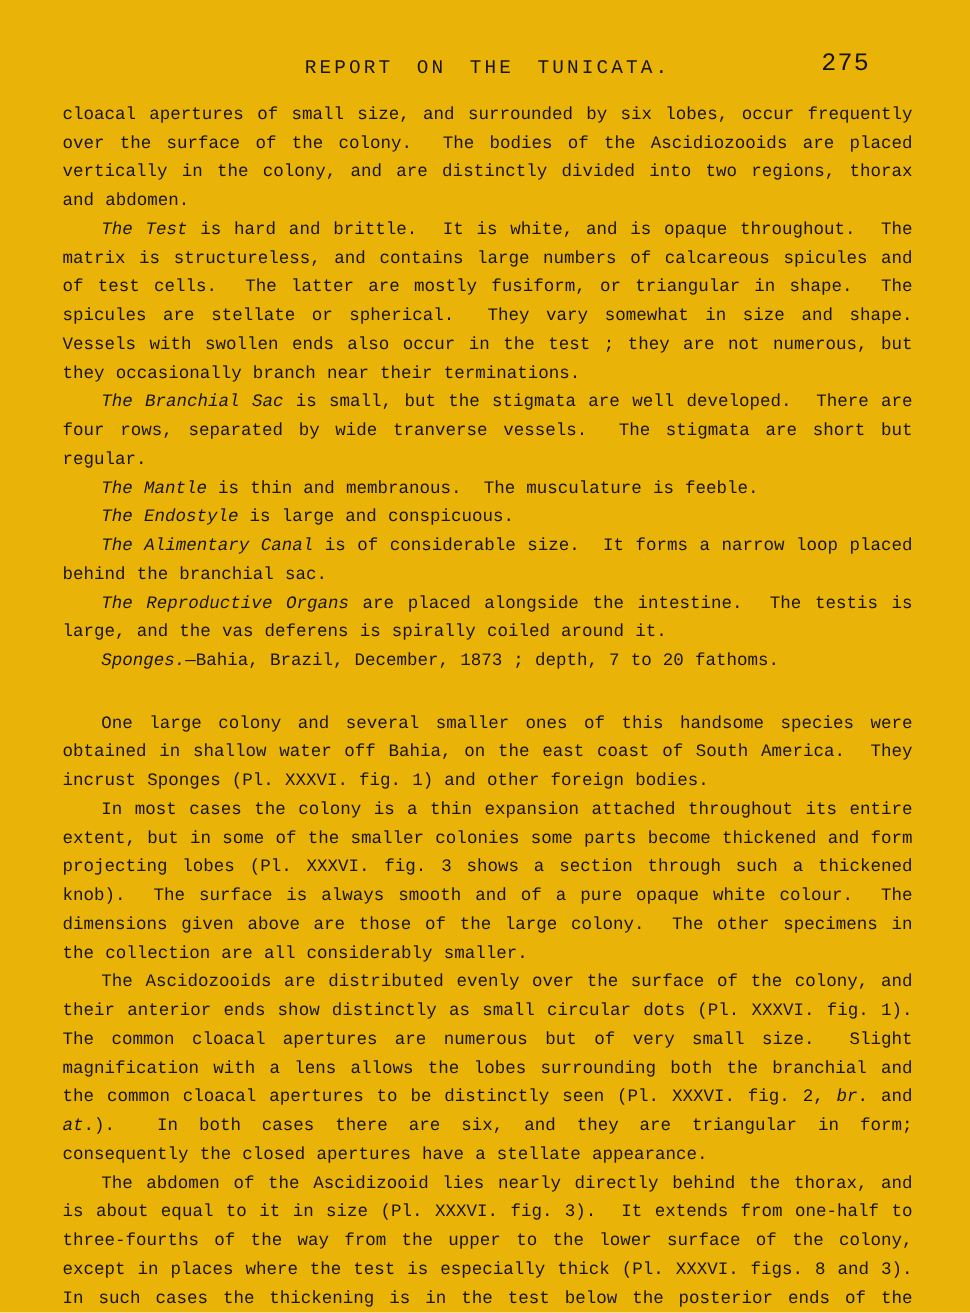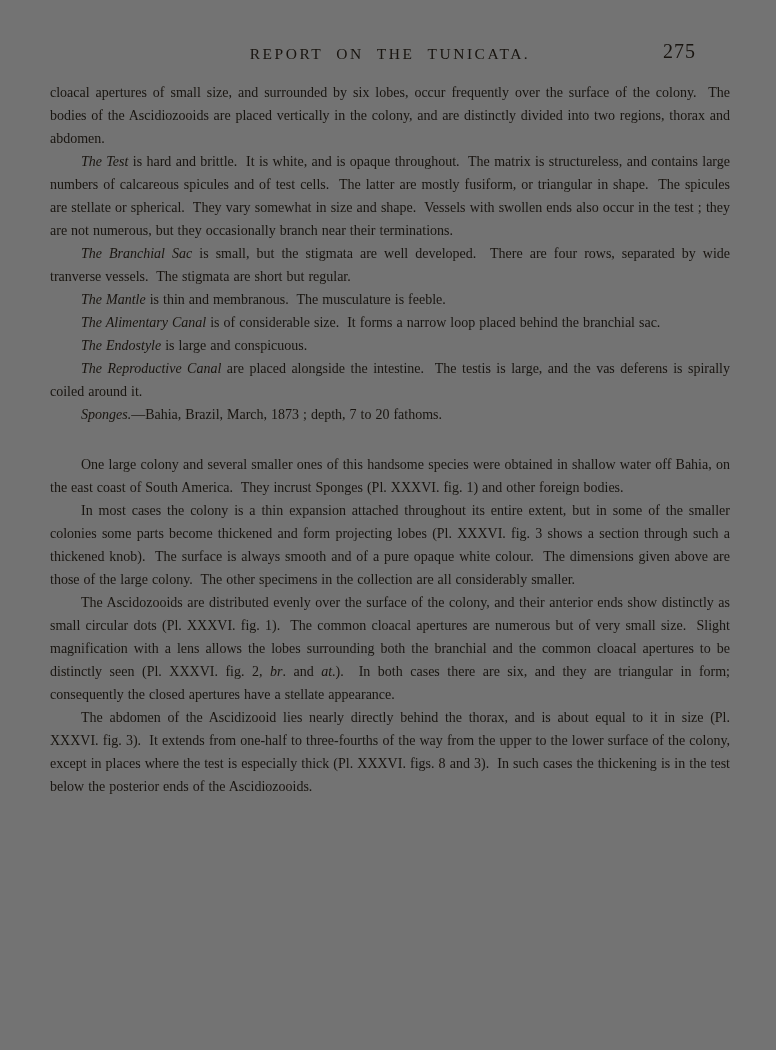--- a/index.html
+++ b/index.html
@@ -6,23 +6,23 @@
     margin: 0;
     padding: 0;
     background: #ffffff;
   }
   .page {
     position: relative;
     box-sizing: border-box;
     width: 776px;
     height: 1050px;
     overflow: hidden;
-    background: #737373;
+    background: #eab308;
     color: #18140f;
-    font-family: Liberation Serif, serif;
+    font-family: Liberation Mono, monospace;
   }
   .inner {
     box-sizing: border-box;
     padding: 42px 46px 0 50px;
   }
   .running-head {
     position: relative;
     height: 26px;
     text-align: center;
   }
@@ -63,23 +63,23 @@
   <div class="inner">
     <header class="running-head">
       <span class="head-title">REPORT ON THE TUNICATA.</span>
       <span class="page-number">275</span>
     </header>
     <main class="text-block" id="paragraphs">
         <p class="para"><span class="rom">cloacal apertures of small size, and surrounded by six lobes, occur frequently over the surface of the colony.  The bodies of the Ascidiozooids are placed vertically in the colony, and are distinctly divided into two regions, thorax and abdomen.</span></p>
         <p class="para indent"><span class="ital">The Test</span><span class="rom"> is hard and brittle.  It is white, and is opaque throughout.  The matrix is structureless, and contains large numbers of calcareous spicules and of test cells.  The latter are mostly fusiform, or triangular in shape.  The spicules are stellate or spherical.  They vary somewhat in size and shape.  Vessels with swollen ends also occur in the test ; they are not numerous, but they occasionally branch near their terminations.</span></p>
         <p class="para indent"><span class="ital">The Branchial Sac</span><span class="rom"> is small, but the stigmata are well developed.  There are four rows, separated by wide tranverse vessels.  The stigmata are short but regular.</span></p>
         <p class="para indent"><span class="ital">The Mantle</span><span class="rom"> is thin and membranous.  The musculature is feeble.</span></p>
+        <p class="para indent"><span class="ital">The Endostyle</span><span class="rom"> is large and conspicuous.</span></p>
         <p class="para indent"><span class="ital">The Alimentary Canal</span><span class="rom"> is of considerable size.  It forms a narrow loop placed behind the branchial sac.</span></p>
-        <p class="para indent"><span class="ital">The Endostyle</span><span class="rom"> is large and conspicuous.</span></p>
-        <p class="para indent"><span class="ital">The Reproductive Canal</span><span class="rom"> are placed alongside the intestine.  The testis is large, and the vas deferens is spirally coiled around it.</span></p>
-        <p class="para indent"><span class="ital">Sponges.</span><span class="rom">—Bahia, Brazil, March, 1873 ; depth, 7 to 20 fathoms.</span></p>
+        <p class="para indent"><span class="ital">The Reproductive Organs</span><span class="rom"> are placed alongside the intestine.  The testis is large, and the vas deferens is spirally coiled around it.</span></p>
+        <p class="para indent"><span class="ital">Sponges.</span><span class="rom">—Bahia, Brazil, December, 1873 ; depth, 7 to 20 fathoms.</span></p>
         <p class="para indent gap"><span class="rom">One large colony and several smaller ones of this handsome species were obtained in shallow water off Bahia, on the east coast of South America.  They incrust Sponges (Pl. XXXVI. fig. 1) and other foreign bodies.</span></p>
         <p class="para indent"><span class="rom">In most cases the colony is a thin expansion attached throughout its entire extent, but in some of the smaller colonies some parts become thickened and form projecting lobes (Pl. XXXVI. fig. 3 shows a section through such a thickened knob).  The surface is always smooth and of a pure opaque white colour.  The dimensions given above are those of the large colony.  The other specimens in the collection are all considerably smaller.</span></p>
         <p class="para indent"><span class="rom">The Ascidozooids are distributed evenly over the surface of the colony, and their anterior ends show distinctly as small circular dots (Pl. XXXVI. fig. 1).  The common cloacal apertures are numerous but of very small size.  Slight magnification with a lens allows the lobes surrounding both the branchial and the common cloacal apertures to be distinctly seen (Pl. XXXVI. fig. 2, </span><span class="ital">br</span><span class="rom">. and </span><span class="ital">at</span><span class="rom">.).  In both cases there are six, and they are triangular in form; consequently the closed apertures have a stellate appearance.</span></p>
         <p class="para indent"><span class="rom">The abdomen of the Ascidizooid lies nearly directly behind the thorax, and is about equal to it in size (Pl. XXXVI. fig. 3).  It extends from one-half to three-fourths of the way from the upper to the lower surface of the colony, except in places where the test is especially thick (Pl. XXXVI. figs. 8 and 3).  In such cases the thickening is in the test below the posterior ends of the Ascidiozooids.</span></p>
       </main>
   </div>
 </div>
 
 </body></html>

